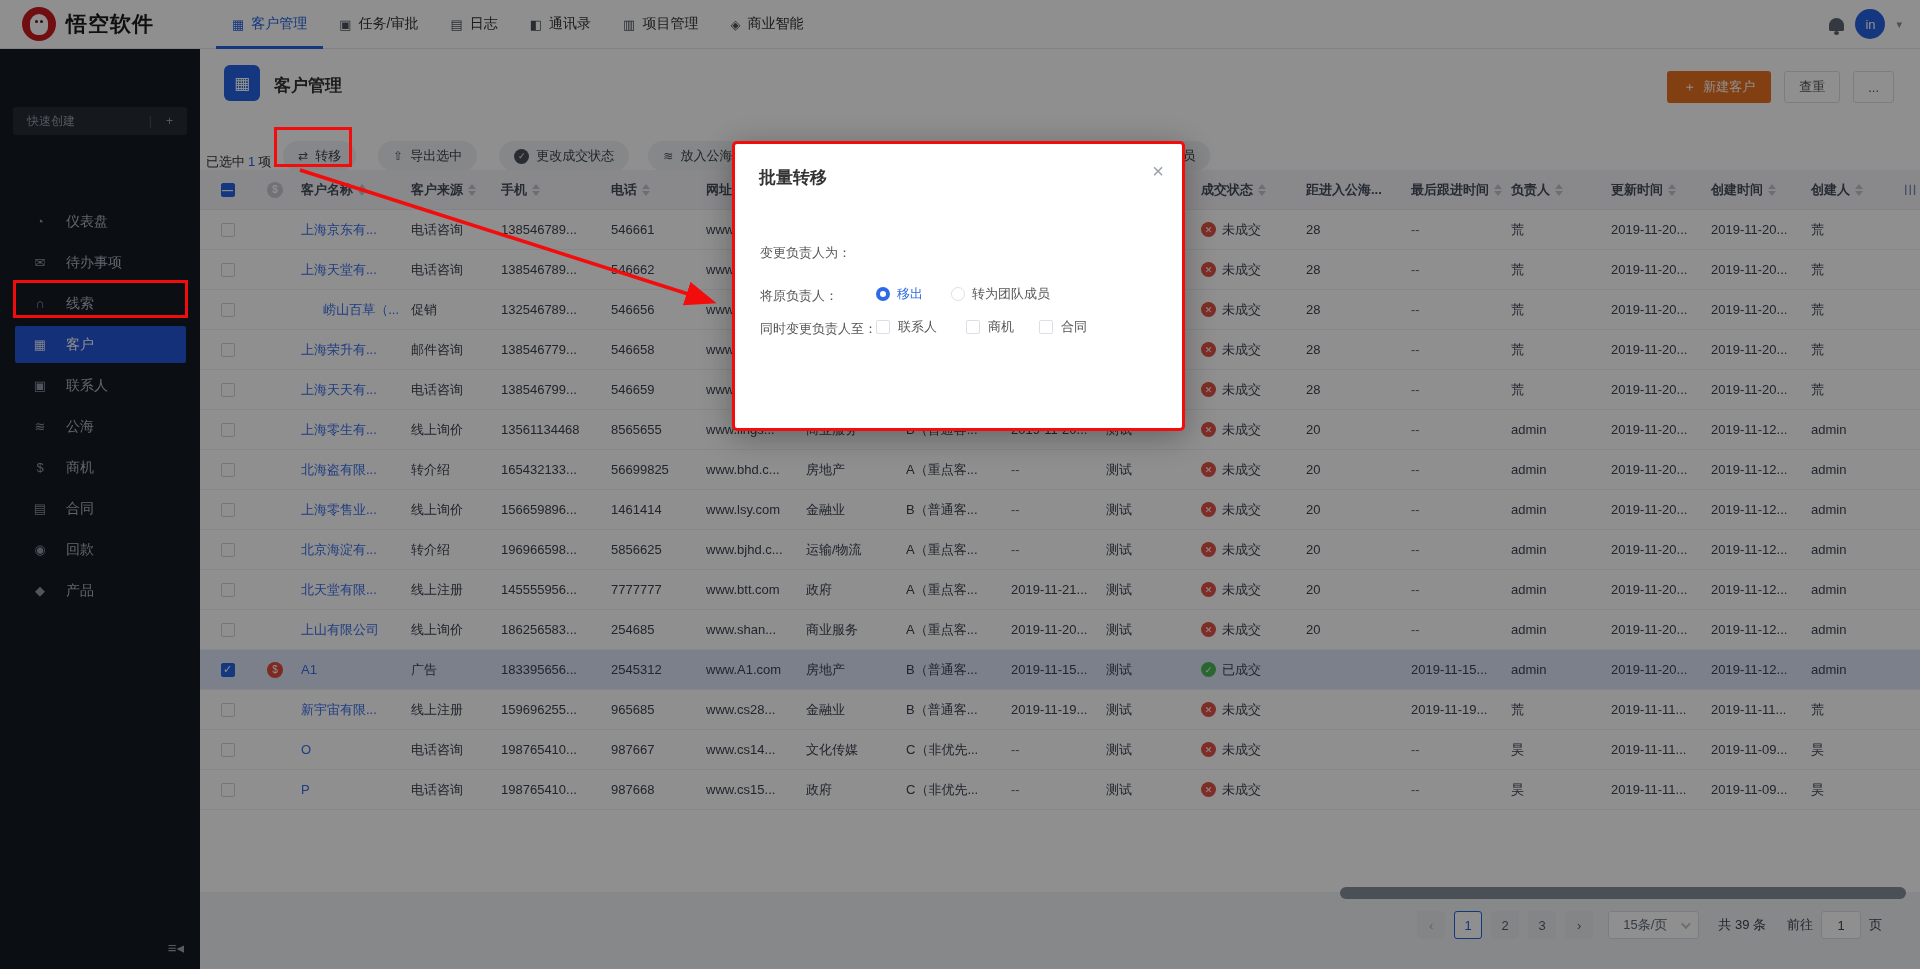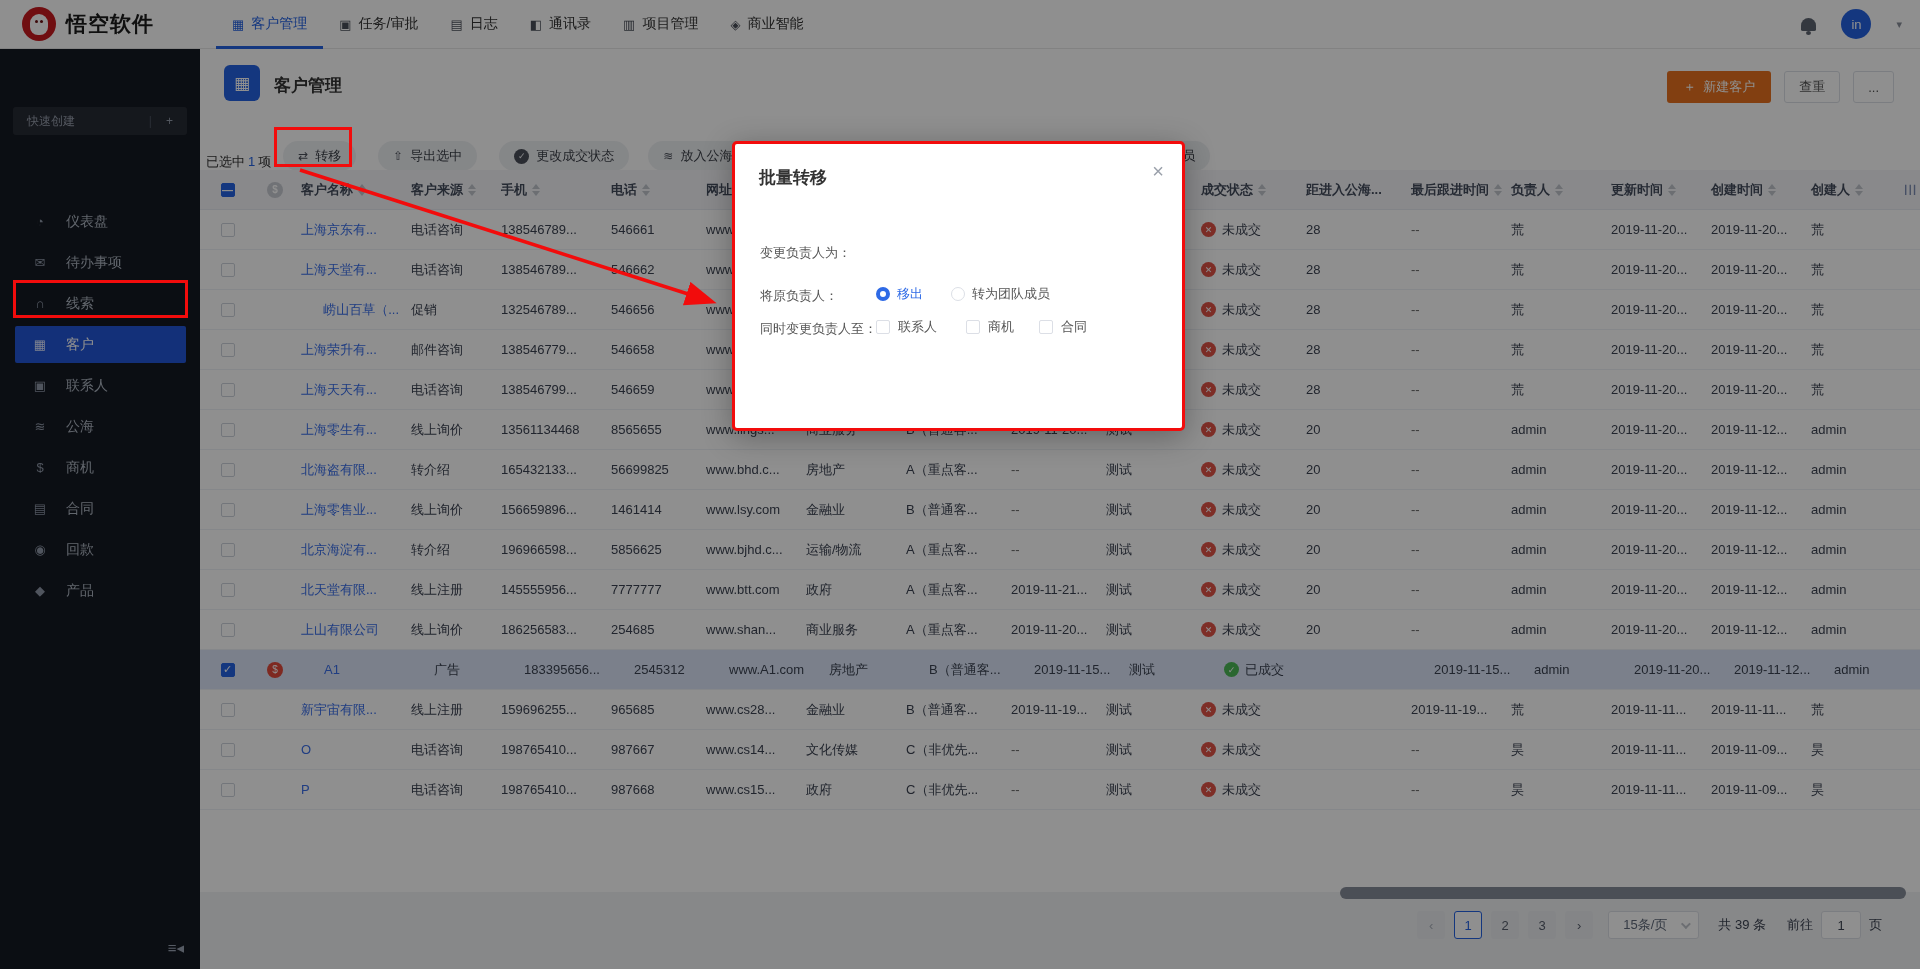--- a/index.html
+++ b/index.html
@@ -15,21 +15,21 @@
     background:#fff; border-radius:9px 9px 8px 8px; }
   .logo-badge::after { content:""; position:absolute; left:13px; top:13px; width:3px; height:3px;
     background:#6b1113; border-radius:50%; box-shadow:5px 0 0 #6b1113; }
   .logo-text { font-size:21px; font-weight:bold; color:#1c1c1c; letter-spacing:1px; white-space:nowrap; }
   .topnav { display:flex; height:49px; margin-left:16px; }
   .topnav-item { display:flex; align-items:center; gap:7px; padding:0 16px; font-size:14px; color:#333;
     cursor:pointer; height:49px; }
   .topnav-item .nicon { font-size:13px; color:#4a4f59; }
   .topnav-item.active { color:#2563e3; box-shadow:inset 0 -3px 0 #2563e3; }
   .topnav-item.active .nicon { color:#2563e3; }
-  .topbar-right { margin-left:auto; display:flex; align-items:center; gap:25px; padding-right:18px; }
+  .topbar-right { margin-left:auto; display:flex; align-items:center; gap:11px; padding-right:18px; }
   .bell { width:15px; height:13px; background:#5d6470; border-radius:8px 8px 2px 2px; position:relative; }
   .bell::after { content:""; position:absolute; left:5px; bottom:-4px; width:5px; height:4px; background:#5d6470; border-radius:50%; }
   .avatar { width:30px; height:30px; border-radius:50%; background:#2563e3; color:#fff; font-size:13px;
     display:flex; align-items:center; justify-content:center; }
   .caret { color:#8a8f99; font-size:11px; }
 
   
   .sidebar { position:absolute; left:0; top:49px; width:200px; height:920px; background:#151a23; z-index:2; }
   .quick-create { position:absolute; left:13px; top:58px; width:174px; height:28px;
     background:rgba(255,255,255,.08); border-radius:3px; display:flex; align-items:center;
@@ -708,21 +708,21 @@
           <div class="td" style="width: 90px;"><span>admin</span></div>
           <div class="td" style="width: 30px;"></div>
         </div>
         <div class="tr selected">
           <div class="td c" style="width: 55px;">
             <span class="cb checked">✓</span>
           </div>
           <div class="td c" style="width: 40px;">
             <span class="coin red">$</span>
           </div>
-          <div class="td" style="width: 110px; margin-left: 23px;"><span class="link">A1</span></div>
+          <div class="td" style="width: 110px;"><span class="link">A1</span></div>
           <div class="td" style="width: 90px;"><span>广告</span></div>
           <div class="td" style="width: 110px;"><span>183395656...</span></div>
           <div class="td" style="width: 95px;"><span>2545312</span></div>
           <div class="td" style="width: 100px;"><span>www.A1.com</span></div>
           <div class="td" style="width: 100px;"><span>房地产</span></div>
           <div class="td" style="width: 105px;"><span>B（普通客...</span></div>
           <div class="td" style="width: 95px;"><span>2019-11-15...</span></div>
           <div class="td" style="width: 95px;"><span>测试</span></div>
           <div class="td" style="width: 105px;">
             <span class="deal">

